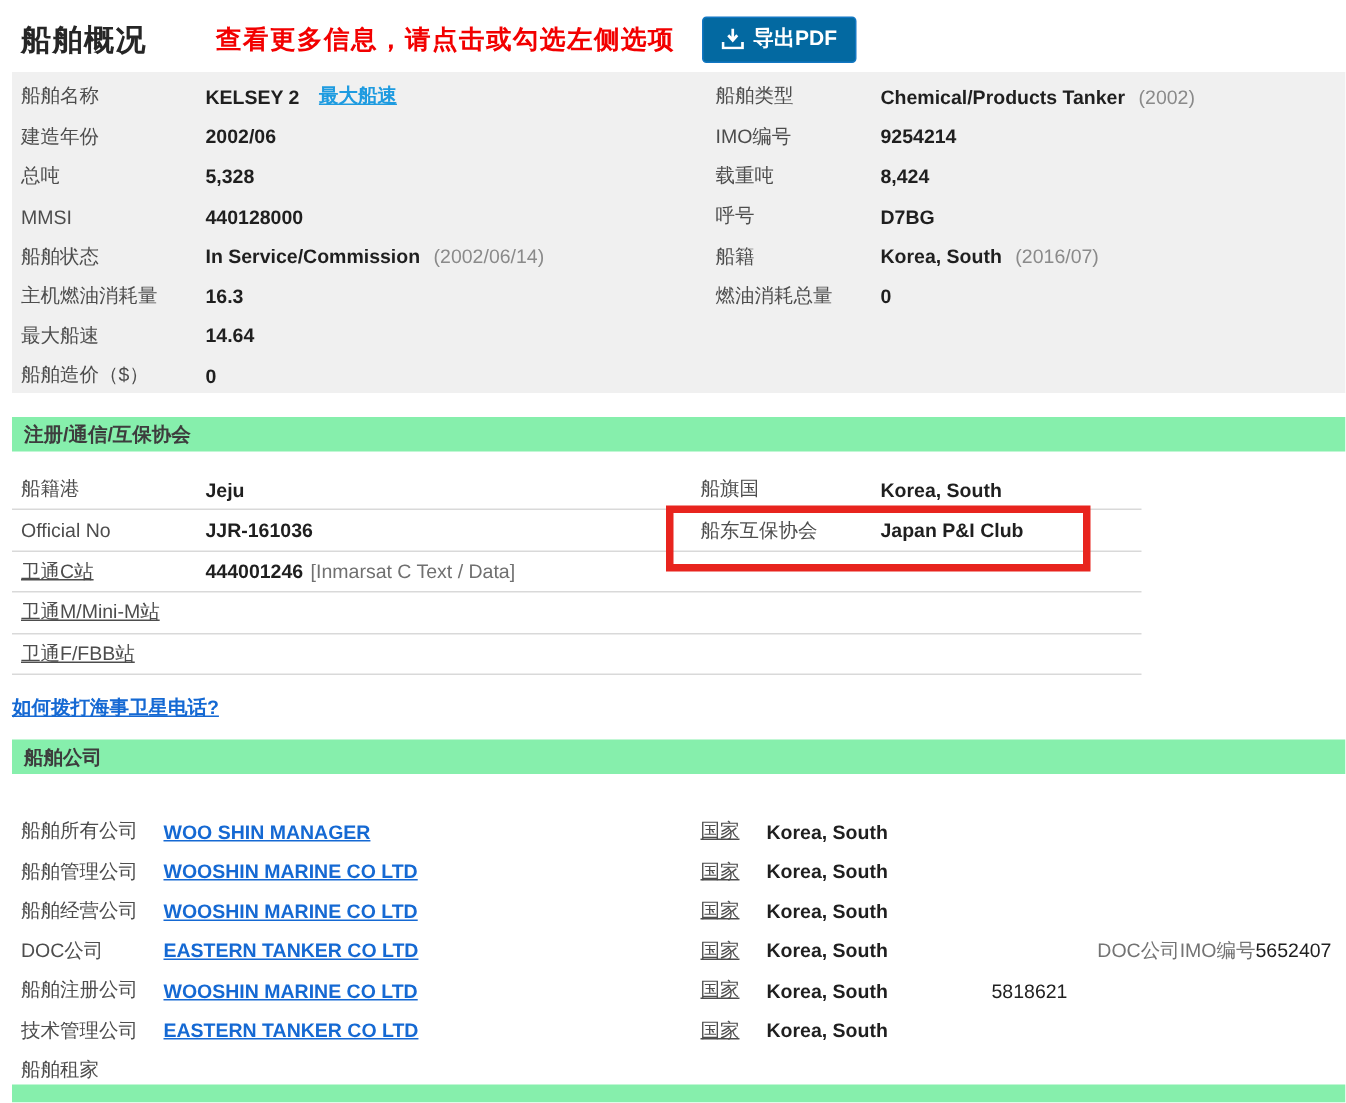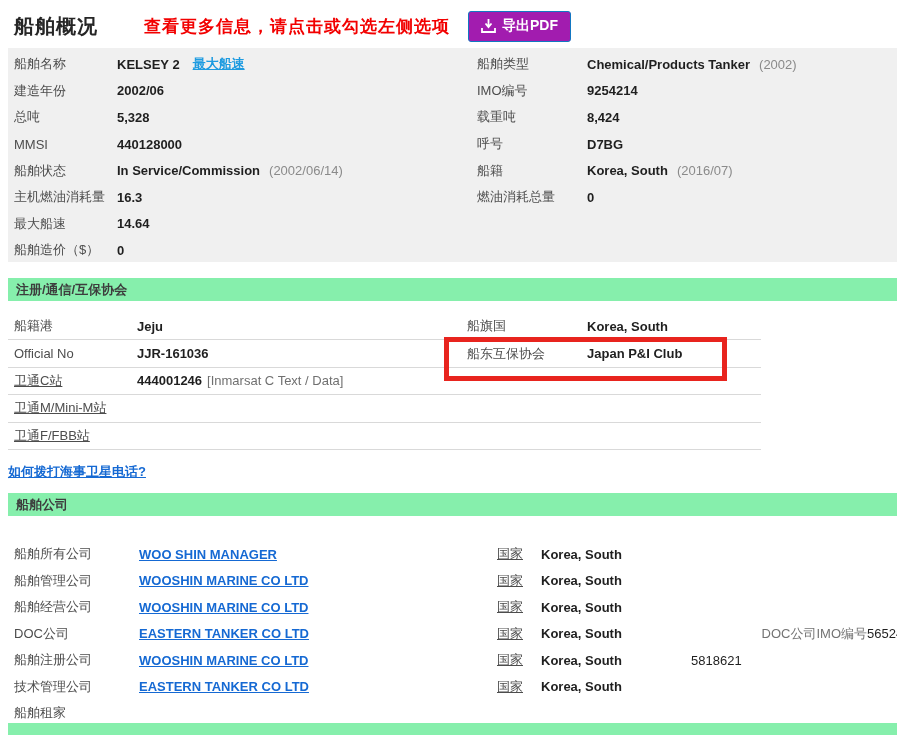--- a/index.html
+++ b/index.html
@@ -4,36 +4,36 @@
 <style>
   * { margin:0; padding:0; box-sizing:border-box; }
   html,body { width:897px; height:735px; background:#fff; overflow:hidden; }
   body { position:relative; font-family:"Liberation Sans","DejaVu Sans",sans-serif; font-size:13px; color:#1f1f1f; }
 
   
   .header { position:absolute; top:8px; left:14px; right:10px; height:36px; display:flex; align-items:center; }
   .page-title { font-size:20px; font-weight:bold; color:#262626; letter-spacing:1px; }
   .notice { margin-left:46px; font-size:17px; font-weight:bold; color:#f20000; letter-spacing:1px; }
   .export-btn { margin-left:18px; display:inline-flex; align-items:center; gap:6px;
-    background:#a21caf; color:#fff; font-size:14px; font-weight:bold;
+    background:#0369a1; color:#fff; font-size:14px; font-weight:bold;
     border:1px solid #1277c2; border-radius:3px; padding:5px 12px 6px 12px; cursor:pointer;
     font-family:"Liberation Sans","DejaVu Sans",sans-serif; }
   .export-btn svg { display:block; }
 
   
   .row { display:flex; align-items:center; height:26.6px; }
   .lbl { flex:none; color:#4d4d4d; }
   .val { font-weight:bold; color:#1f1f1f; white-space:nowrap; }
   .note { color:#8a8a8a; font-weight:normal; margin-left:9px; white-space:nowrap; }
 
   
   .overview { position:absolute; left:8px; top:48px; width:889px; height:214px; background:#f0f0f0; }
   .ov-left { position:absolute; left:0; top:3px; width:469px; }
   .ov-right { position:absolute; left:469px; top:3px; width:420px; }
-  .ov-left .lbl { width:109px; padding-left:6px; }
+  .ov-left .lbl { width:129px; padding-left:6px; }
   .ov-right .lbl { width:110px; }
 
   
   .section-bar { position:absolute; left:8px; width:889px; height:23px; background:#86efac;
     font-weight:bold; color:#3d3d3d; font-size:13px; line-height:23px; padding-left:8px; }
   .bar-reg { top:278px; }
   .bar-comp { top:493px; }
   .bar-bottom { top:723px; height:12px; }
 
   
@@ -51,21 +51,21 @@
   .link { color:#1569d3; font-weight:bold; text-decoration:underline; cursor:pointer; }
 
   
   .red-box { position:absolute; left:444px; top:337px; width:283px; height:44px;
     border:5px solid #e8241e; z-index:5; pointer-events:none; }
 
   
   .comp { position:absolute; left:8px; top:541px; width:889px; }
   .comp .row { height:26.5px; }
   .c-lbl { flex:none; width:101px; padding-left:6px; color:#4d4d4d; }
-  .c-company { flex:none; width:358px;margin-left:30px; }
+  .c-company { flex:none; width:358px; }
   .c-country-lbl { flex:none; width:44px; color:#4d4d4d;text-decoration:underline; }
   .c-country { flex:none; width:150px; font-weight:bold; }
   .c-extra-lbl { flex:none; width:176px; color:#737373;text-align:right; }
   .c-extra { flex:1; font-weight:normal; }
 </style>
 </head>
 <body>
 
 <div class="header">
   <span class="page-title">船舶概况</span>

